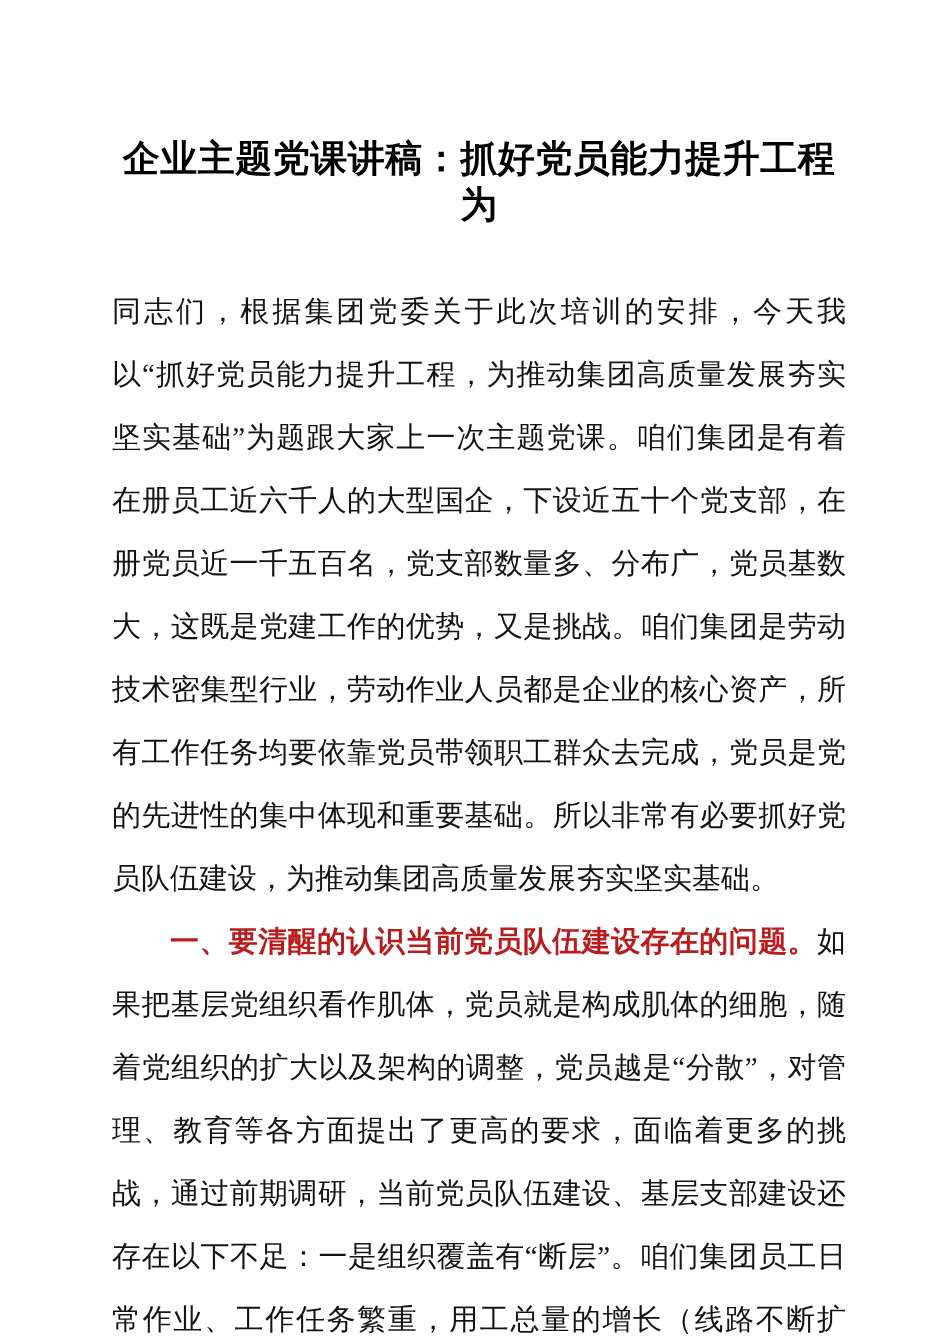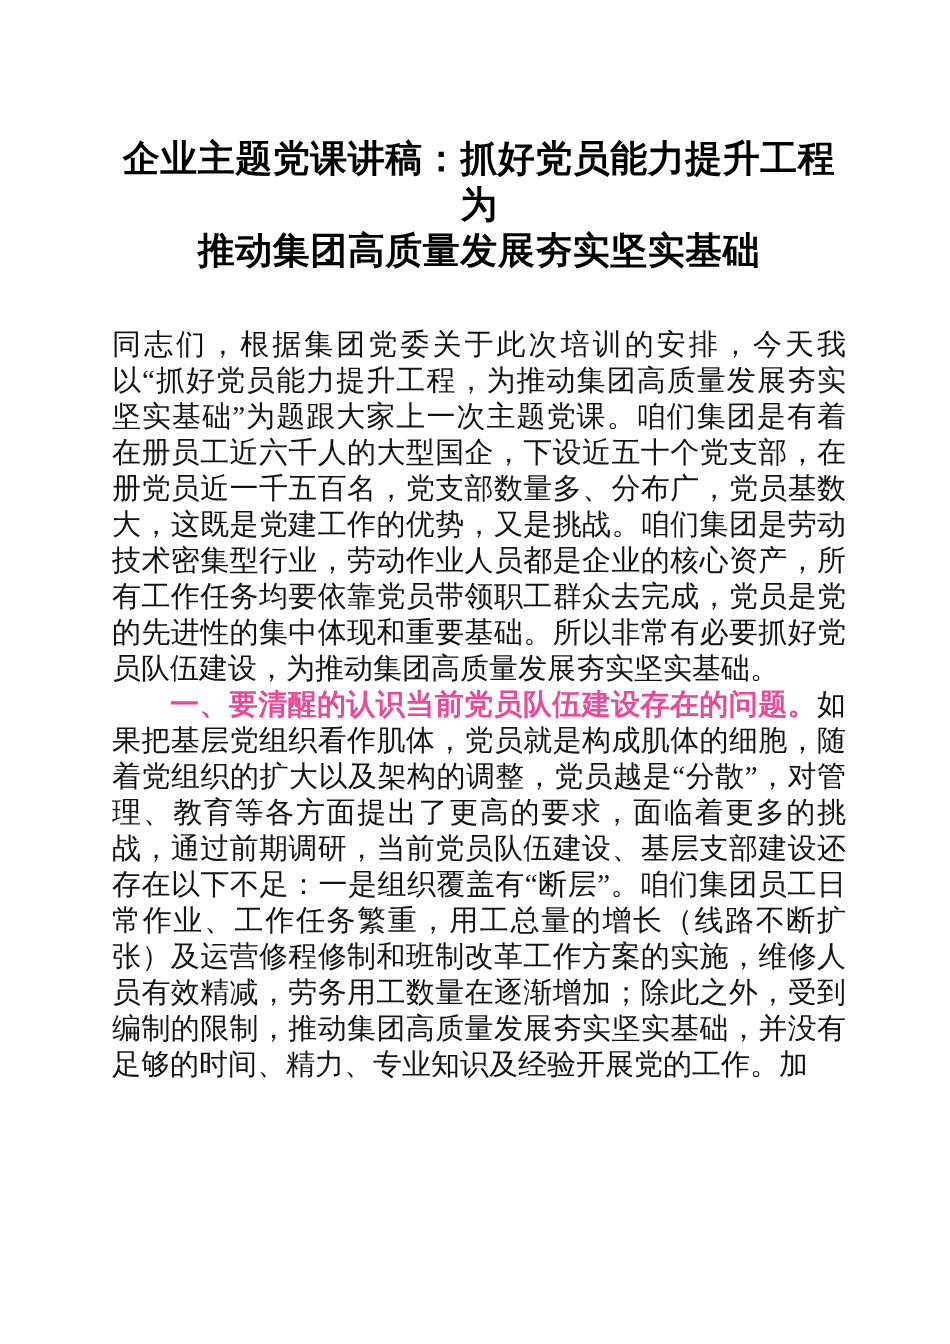--- a/index.html
+++ b/index.html
@@ -30,48 +30,47 @@
     text-align: center;
     letter-spacing: 0.5px;
     color: #000000;
   }
   .doc-title .title-line {
     display: block;
   }
   .para {
     margin: 0;
     font-size: 29px;
-    line-height: 36px;
+    line-height: 63px;
     text-align: justify;
     text-justify: inter-ideograph;
     color: #131313;
     word-break: break-all;
   }
   .para-first {
     margin-top: 52px;
   }
   .para-indent {
     text-indent: 2em;
   }
   .section-heading {
     font-weight: 700;
-    color: #ec4899;
+    color: #b91c1c;
     font-family: Liberation Serif, serif;
     letter-spacing: -0.5px;
   }
 </style>
 </head>
 <body>
 
 <div class="page">
   <div class="doc-content">
 
     <h1 class="doc-title">
       <span class="title-line">企业主题党课讲稿：抓好党员能力提升工程为</span>
-      <span class="title-line">推动集团高质量发展夯实坚实基础</span>
     </h1>
 
     <p class="para para-first"><span>同志们，根据集团党委关于此次培训的安排，今天我以“抓好党员能力提升工程，为推动集团高质量发展夯实坚实基础”为题跟大家上一次主题党课。咱们集团是有着在册员工近六千人的大型国企，下设近五十个党支部，在册党员近一千五百名，党支部数量多、分布广，党员基数大，这既是党建工作的优势，又是挑战。咱们集团是劳动技术密集型行业，劳动作业人员都是企业的核心资产，所有工作任务均要依靠党员带领职工群众去完成，党员是党的先进性的集中体现和重要基础。所以非常有必要抓好党员队伍建设，为推动集团高质量发展夯实坚实基础。</span></p>
 
     <p class="para para-indent"><span class="section-heading">一、要清醒的认识当前党员队伍建设存在的问题。</span><span>如果把基层党组织看作肌体，党员就是构成肌体的细胞，随着党组织的扩大以及架构的调整，党员越是“分散”，对管理、教育等各方面提出了更高的要求，面临着更多的挑战，通过前期调研，当前党员队伍建设、基层支部建设还存在以下不足：一是组织覆盖有“断层”。咱们集团员工日常作业、工作任务繁重，用工总量的增长（线路不断扩张）及运营修程修制和班制改革工作方案的实施，维修人员有效精减，劳务用工数量在逐渐增加；除此之外，受到编制的限制，推动集团高质量发展夯实坚实基础，并没有足够的时间、精力、专业知识及经验开展党的工作。加</span></p>
 
   </div>
 </div>
 
 </body></html>

